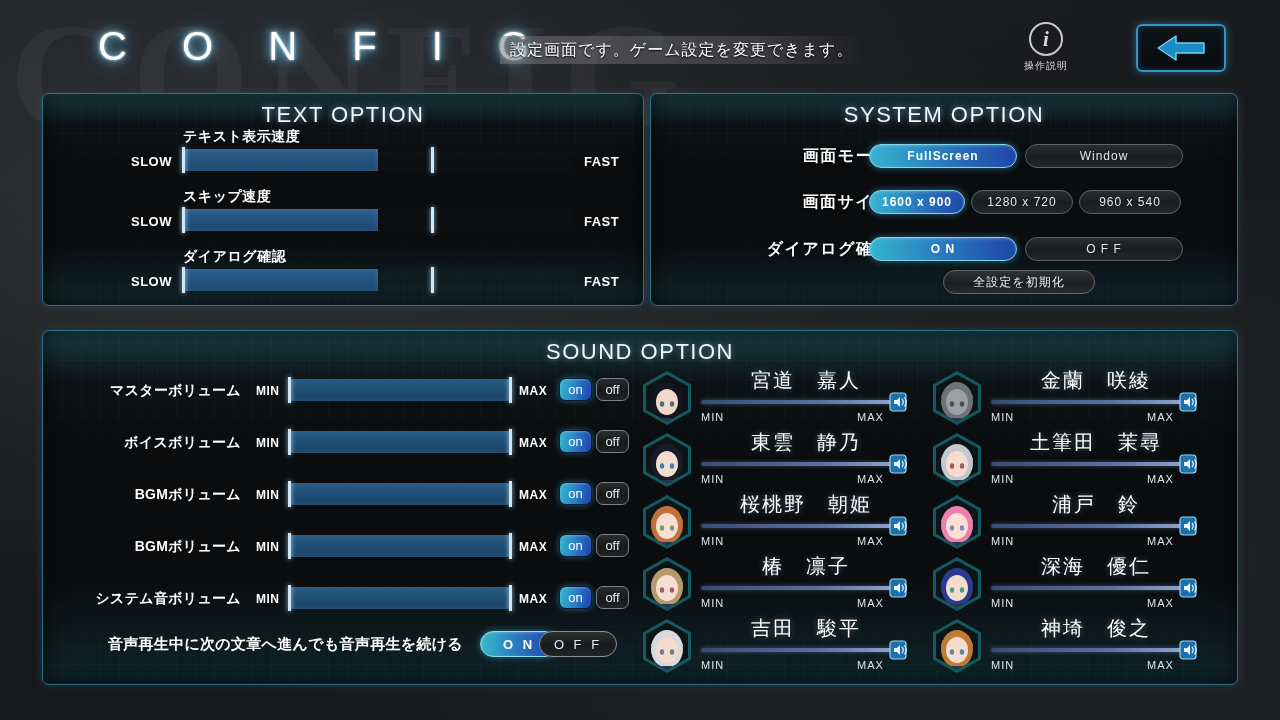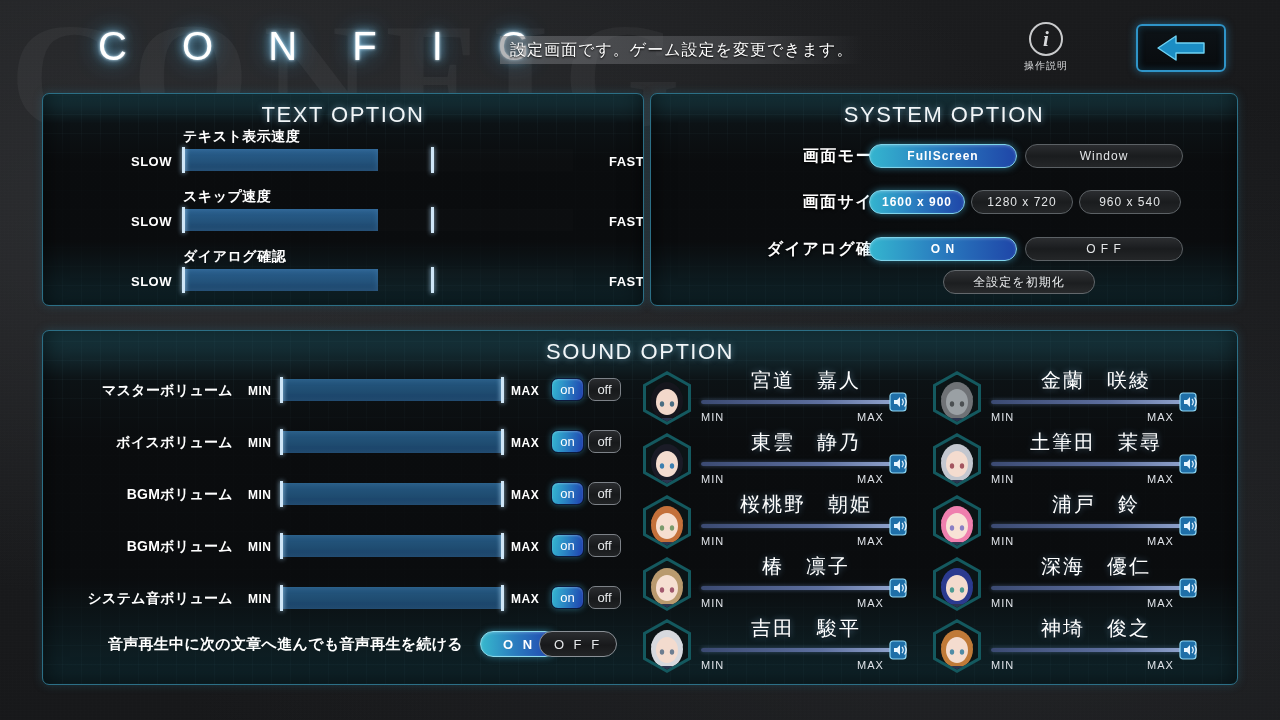--- a/index.html
+++ b/index.html
@@ -101,21 +101,21 @@
     box-shadow:inset 0 0 6px rgba(110,180,235,.25);
   }
   .bar-knob {
     position:absolute; top:-2px; width:3px; height:26px;
     background:#cfe6f7; box-shadow:0 0 5px rgba(180,225,255,.9);
   }
   .bar-endmark {
     position:absolute; left:388px; top:19px; width:3px; height:26px;
     background:#cfe6f7; box-shadow:0 0 5px rgba(180,225,255,.9);
   }
-  .txt-fast { position:absolute; left:566px; top:26px; font-size:13px; font-weight:700; letter-spacing:.5px; color:#fff; }
+  .txt-fast { position:absolute; left:541px; top:26px; font-size:13px; font-weight:700; letter-spacing:.5px; color:#fff; }
 
   
   .sys-row { position:absolute; left:0; width:100%; height:40px; display:flex; align-items:center; }
   .sys-label {
     position:absolute; left:0; width:240px; text-align:right;
     font-size:16px; font-weight:700; letter-spacing:1.5px; color:#fff;
     text-shadow:0 1px 3px #000;
   }
   .opt-btn {
     position:absolute; height:24px; border-radius:12px;
@@ -133,21 +133,21 @@
   }
   .reset-btn {
     position:absolute; left:292px; top:176px; width:152px; height:24px;
     border-radius:12px; border:1px solid #63686c;
     background:linear-gradient(180deg,#303235 0%,#1c1e20 55%,#282a2c 100%);
     display:flex; align-items:center; justify-content:center;
     font-size:12px; letter-spacing:1px; color:#eceef0; cursor:pointer;
   }
 
   
-  .vol-row { position:absolute; left:0; width:610px; height:32px; }
+  .vol-row { position:absolute; left:8px; width:610px; height:32px; }
   .vol-name {
     position:absolute; left:0; width:190px; text-align:right;
     top:5px; font-size:14px; font-weight:700; color:#fff; letter-spacing:.3px;
   }
   .vol-min { position:absolute; left:205px; top:7px; font-size:12px; font-weight:700; letter-spacing:.5px; }
   .vol-track {
     position:absolute; left:238px; top:2px; width:222px; height:22px;
     background:rgba(255,255,255,0.012);
   }
   .vol-fill {

